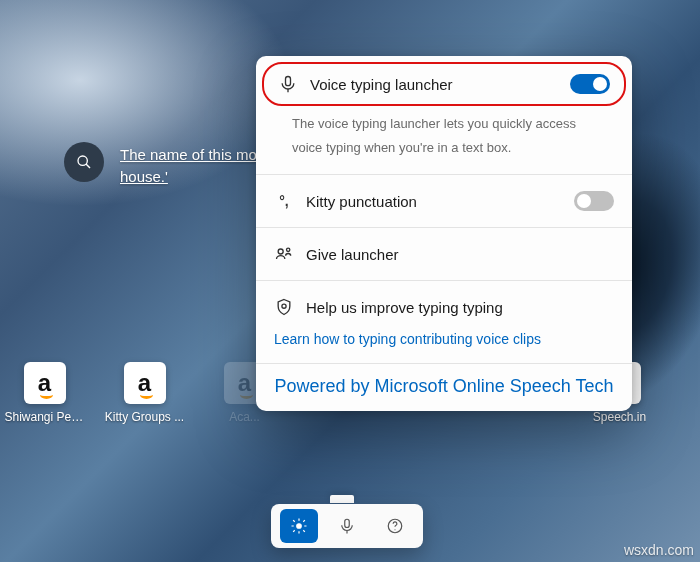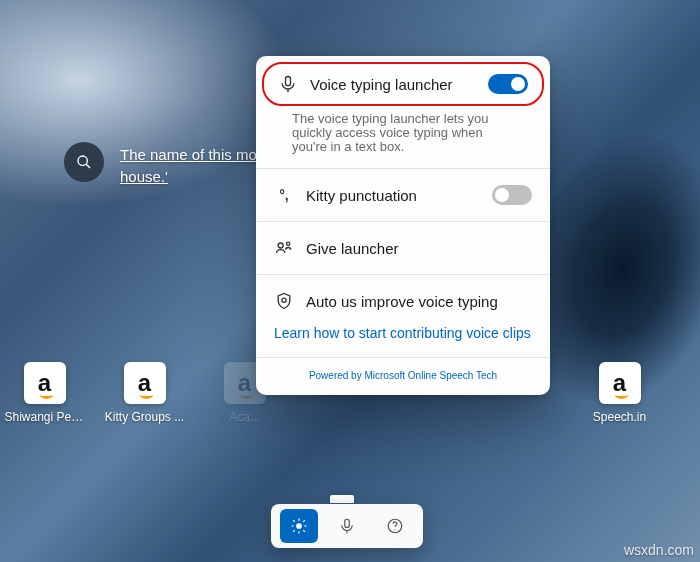--- a/index.html
+++ b/index.html
@@ -37,41 +37,41 @@
     font-family: Arial, sans-serif; font-weight: 900; font-size: 24px; color: #111; position: relative;
   }
   .amazon-a::after {
     content: ""; position: absolute; left: 2px; right: -2px; bottom: -2px; height: 5px;
     border-bottom: 3px solid #ff9900; border-radius: 0 0 50% 50%;
   }
   .desktop-icon .label { margin-top: 6px; color: #fff; font-size: 12px; text-shadow: 0 1px 2px rgba(0,0,0,0.5); white-space: nowrap; max-width: 80px; overflow: hidden; text-overflow: ellipsis; }
 
   
   .panel {
-    position: absolute; left: 256px; top: 56px; width: 294px;
+    position: absolute; left: 256px; top: 56px; width: 376px;
     background: #fdfdfd; border-radius: 10px;
     box-shadow: 0 20px 60px rgba(0,0,0,0.35), 0 2px 10px rgba(0,0,0,0.2);
     padding-bottom: 6px;
   }
   .row { padding: 14px 18px; display: flex; align-items: center; gap: 12px; }
   .row.hl { border: 2px solid #d11; border-radius: 20px; margin: 6px; padding: 10px 14px; }
   .row .rico { width: 20px; display: flex; justify-content: center; }
   .row .rlabel { flex: 1; font-size: 15px; color: #1a1a1a; }
-  .desc { padding: 2px 36px 12px; color: #6b6b6b; font-size: 13px; line-height: 14px; }
+  .desc { padding: 2px 36px 12px; color: #6b6b6b; font-size: 13px; line-height: 24px; }
   .sep { height: 1px; background: #e3e3e3; margin: 2px 0; }
   .toggle {
     width: 40px; height: 20px; border-radius: 10px; position: relative; cursor: pointer;
   }
   .toggle .knob { position: absolute; width: 14px; height: 14px; background: #fff; border-radius: 50%; top: 3px; }
   .toggle.on { background: #0067c0; }
   .toggle.on .knob { right: 3px; }
   .toggle.off { background: #c0c0c0; }
   .toggle.off .knob { left: 3px; background: #fff; }
   .link { padding: 8px 18px 14px; color: #0067c0; font-size: 14px; cursor: pointer; }
-  .footer { padding: 10px 0 8px; text-align: center; color: #0067c0; font-size: 10px; cursor: pointer; }
+  .footer { padding: 10px 0 8px; text-align: center; color: #0067c0; font-size: 18px; cursor: pointer; }
 
   
   .mini {
     position: absolute; left: 271px; top: 504px; width: 152px; height: 44px;
     background: #fafafa; border-radius: 8px; box-shadow: 0 8px 20px rgba(0,0,0,0.25);
     display: flex; align-items: center; justify-content: space-around; padding: 0 4px;
   }
   .mini .btn { width: 38px; height: 34px; border-radius: 6px; display: flex; align-items: center; justify-content: center; cursor: pointer; }
   .mini .btn.active { background: #0067c0; }
   .mini .btn.active svg { stroke: #fff; fill: #fff; }
@@ -172,23 +172,23 @@
 
   <div class="sep"></div>
 
   <div class="row" style="padding-bottom:6px">
     <div class="rico">
       <svg viewBox="0 0 24 24" stroke="#333" fill="none" stroke-width="1.6">
           <path d="M12 3l7 3v5c0 5-3 8-7 10-4-2-7-5-7-10V6l7-3z"></path>
           <circle cx="12" cy="11" r="2.5"></circle>
         </svg>
     </div>
-    <div class="rlabel">Auto us improve voice typing</div>
-  </div>
-  <div class="link">Learn how to start contributing voice clips</div>
+    <div class="rlabel">Help us improve typing typing</div>
+  </div>
+  <div class="link">Learn how to typing contributing voice clips</div>
 
   <div class="sep"></div>
 
   <div class="footer">Powered by Microsoft Online Speech Tech</div>
 </div>
 
 <div class="stub"></div>
 
 <div class="mini">
   <div class="btn active">

